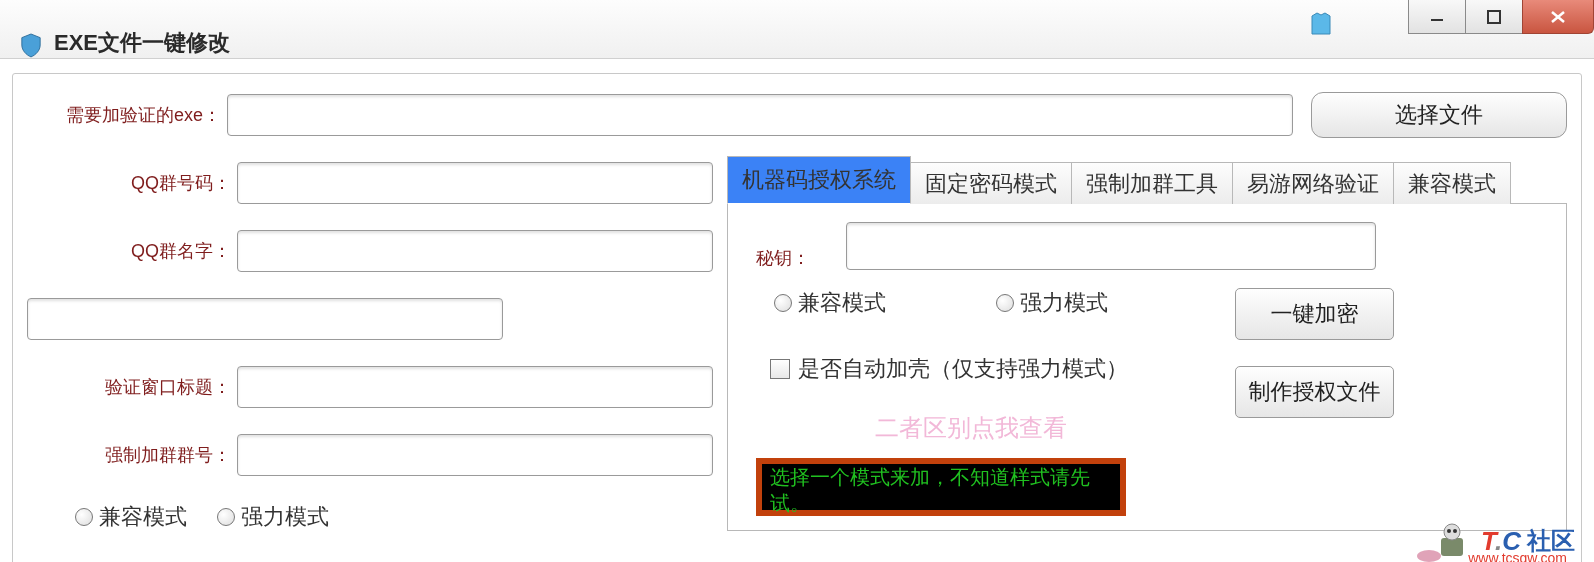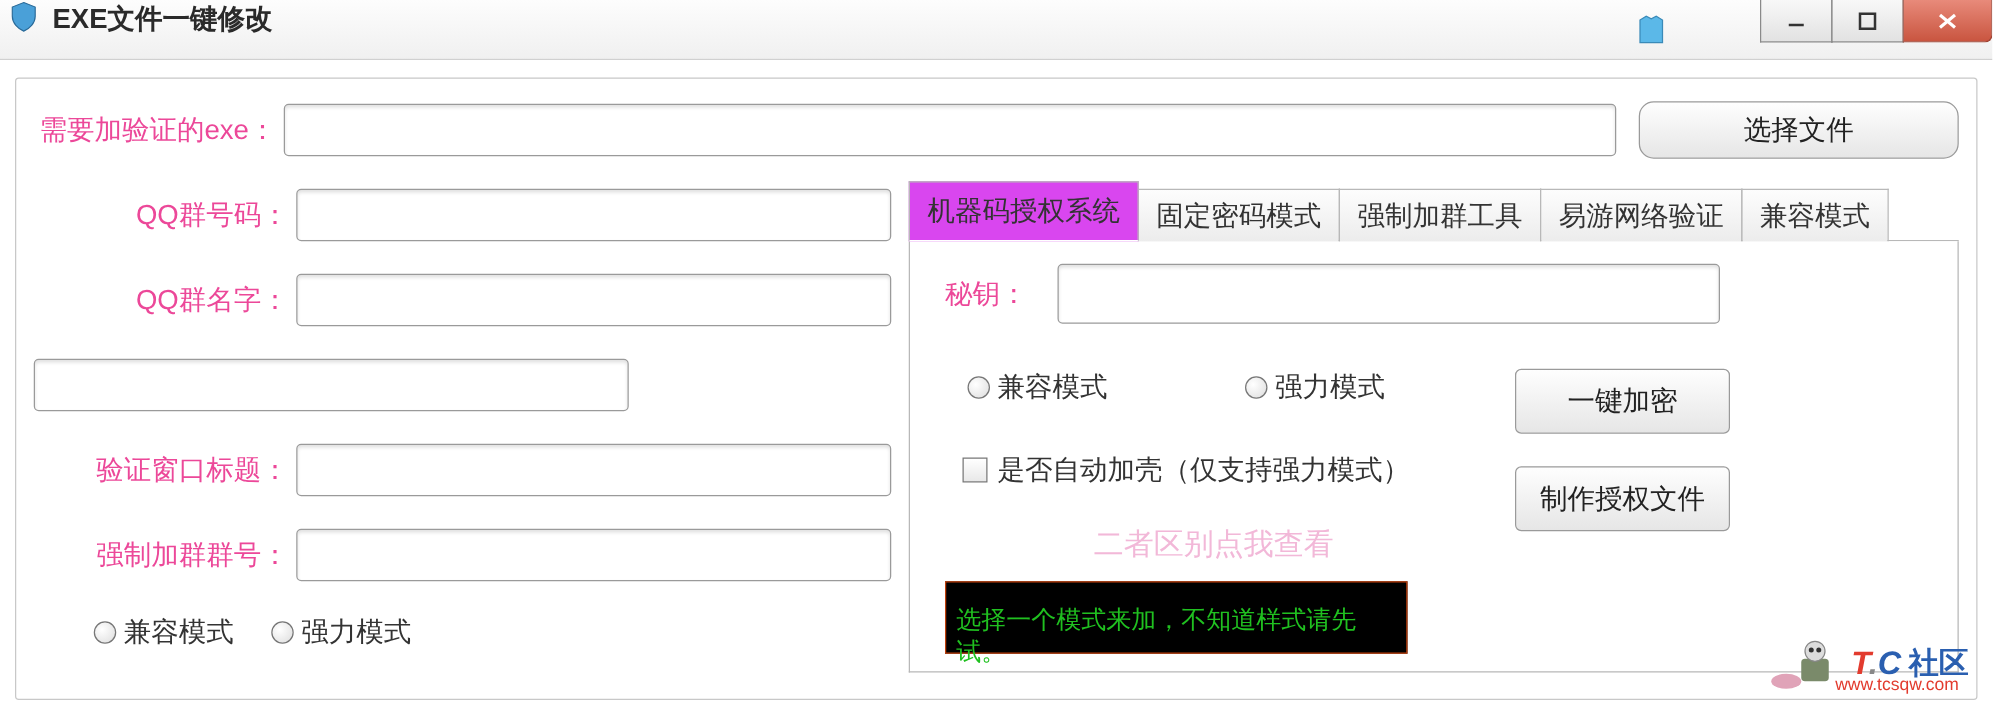--- a/index.html
+++ b/index.html
@@ -4,26 +4,26 @@
 <style>
 * { box-sizing: border-box; margin: 0; padding: 0; }
 body {
   font-family: "Microsoft YaHei", "SimSun", Arial, sans-serif;
   background: #fff;
   width: 1594px;
   height: 562px;
   overflow: hidden;
 }
 .titlebar {
-  height: 48px;
+  height: 59px;
   background: linear-gradient(to bottom, #fdfdfd, #f0f0f0);
   border-bottom: 1px solid #d0d0d0;
   display: flex;
-  align-items: flex-start;
-  padding: 0 8px;
+  align-items: flex-end;
+  padding: 0 20px;
   position: relative;
 }
 .app-icon {
   width: 22px; height: 26px;
   margin-right: 12px;
 }
 .title-text {
   font-size: 22px;
   font-weight: bold;
   color: #2a2a2a;
@@ -68,22 +68,22 @@
   background: #fff;
   height: 498px;
   position: relative;
 }
 .top-row {
   display: flex;
   align-items: center;
   margin-bottom: 18px;
 }
 .label {
-  font-size: 22px;
-  color: #ec4899;
+  font-size: 18px;
+  color: #7f1d1d;
   text-align: right;
   padding-right: 6px;
 }
 .top-row .label { width: 200px; }
 .tinput {
   height: 42px;
   border: 1px solid #9a9a9a;
   border-radius: 4px;
   background: #fff;
   box-shadow: inset 0 2px 3px rgba(0,0,0,0.12);
@@ -152,37 +152,37 @@
   display: flex;
   align-items: center;
   border: 1px solid #b8b8b8;
   border-bottom: none;
   background: linear-gradient(to bottom, #fdfdfd, #ececec);
   margin-right: -1px;
   margin-top: 6px;
   height: 42px;
 }
 .tab.active {
-  background: #d946ef;
+  background: #3b82f6;
   height: 48px;
   margin-top: 0;
   border-bottom: 1px solid #fff;
   position: relative;
   z-index: 2;
 }
 .tabbody {
   border: 1px solid #b8b8b8;
   border-top: none;
   padding: 18px 20px 14px 28px;
   background: #fff;
 }
 .key-row {
   display: flex;
-  align-items: center;
-  margin-bottom: 36px;
+  align-items: flex-end;
+  margin-bottom: 18px;
 }
 .key-row .label { width: 90px; text-align: left; }
 .key-row .tinput { width: 530px; height: 48px; }
 .options-wrap {
   display: flex;
 }
 .options-left {
   width: 430px;
 }
 .radios2 {
@@ -211,27 +211,27 @@
   color: #f2b8d8;
   margin-bottom: 14px;
 }
 .options-right {
   flex: 1;
   display: flex;
   flex-direction: column;
   gap: 26px;
   padding-left: 26px;
 }
-.options-right .btn { width: 172px; height: 52px; }
+.options-right .btn { width: 159px; height: 52px; margin-left: 23px; }
 .console {
   background: #000;
-  border: 1px solid #c2410c;
+  border: 6px solid #c2410c;
   width: 370px;
   height: 58px;
-  padding: 16px 8px;
+  padding: 0 8px;
   margin-left: 0;
 }
 .console-text {
   color: #20c020;
   font-size: 20px;
   line-height: 26px;
   font-family: "SimSun", monospace;
 }
 .watermark {
   position: absolute;

